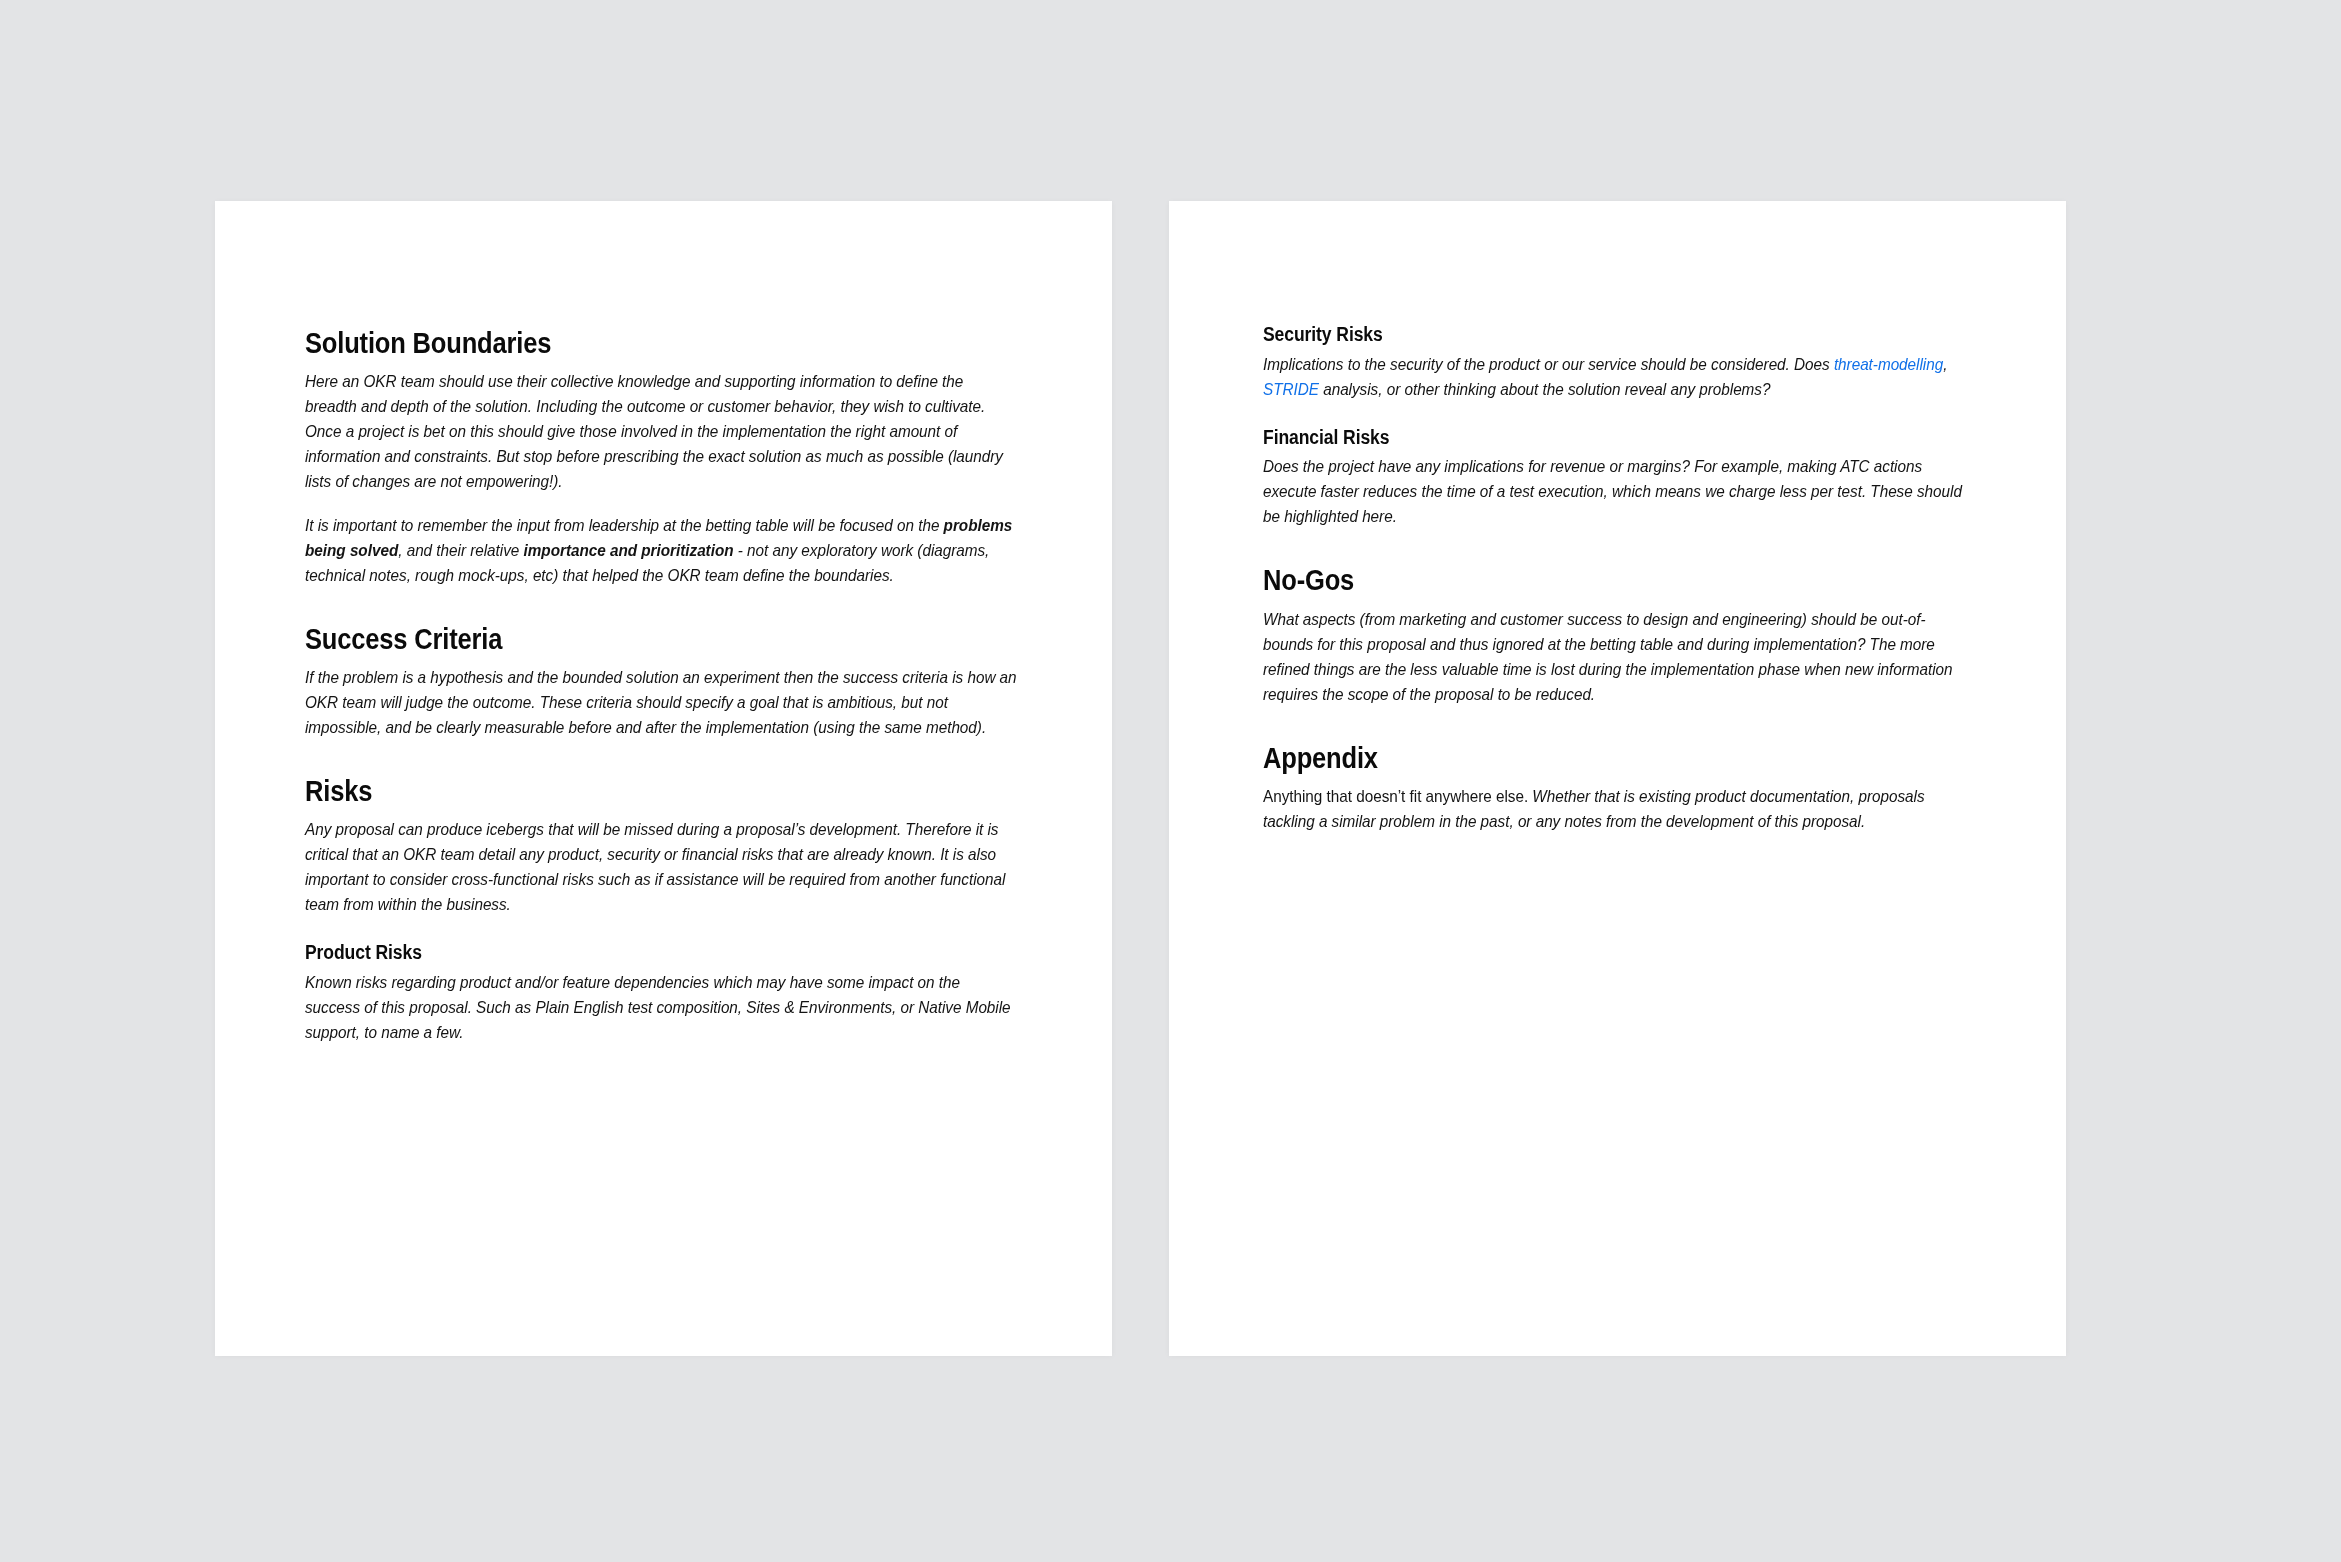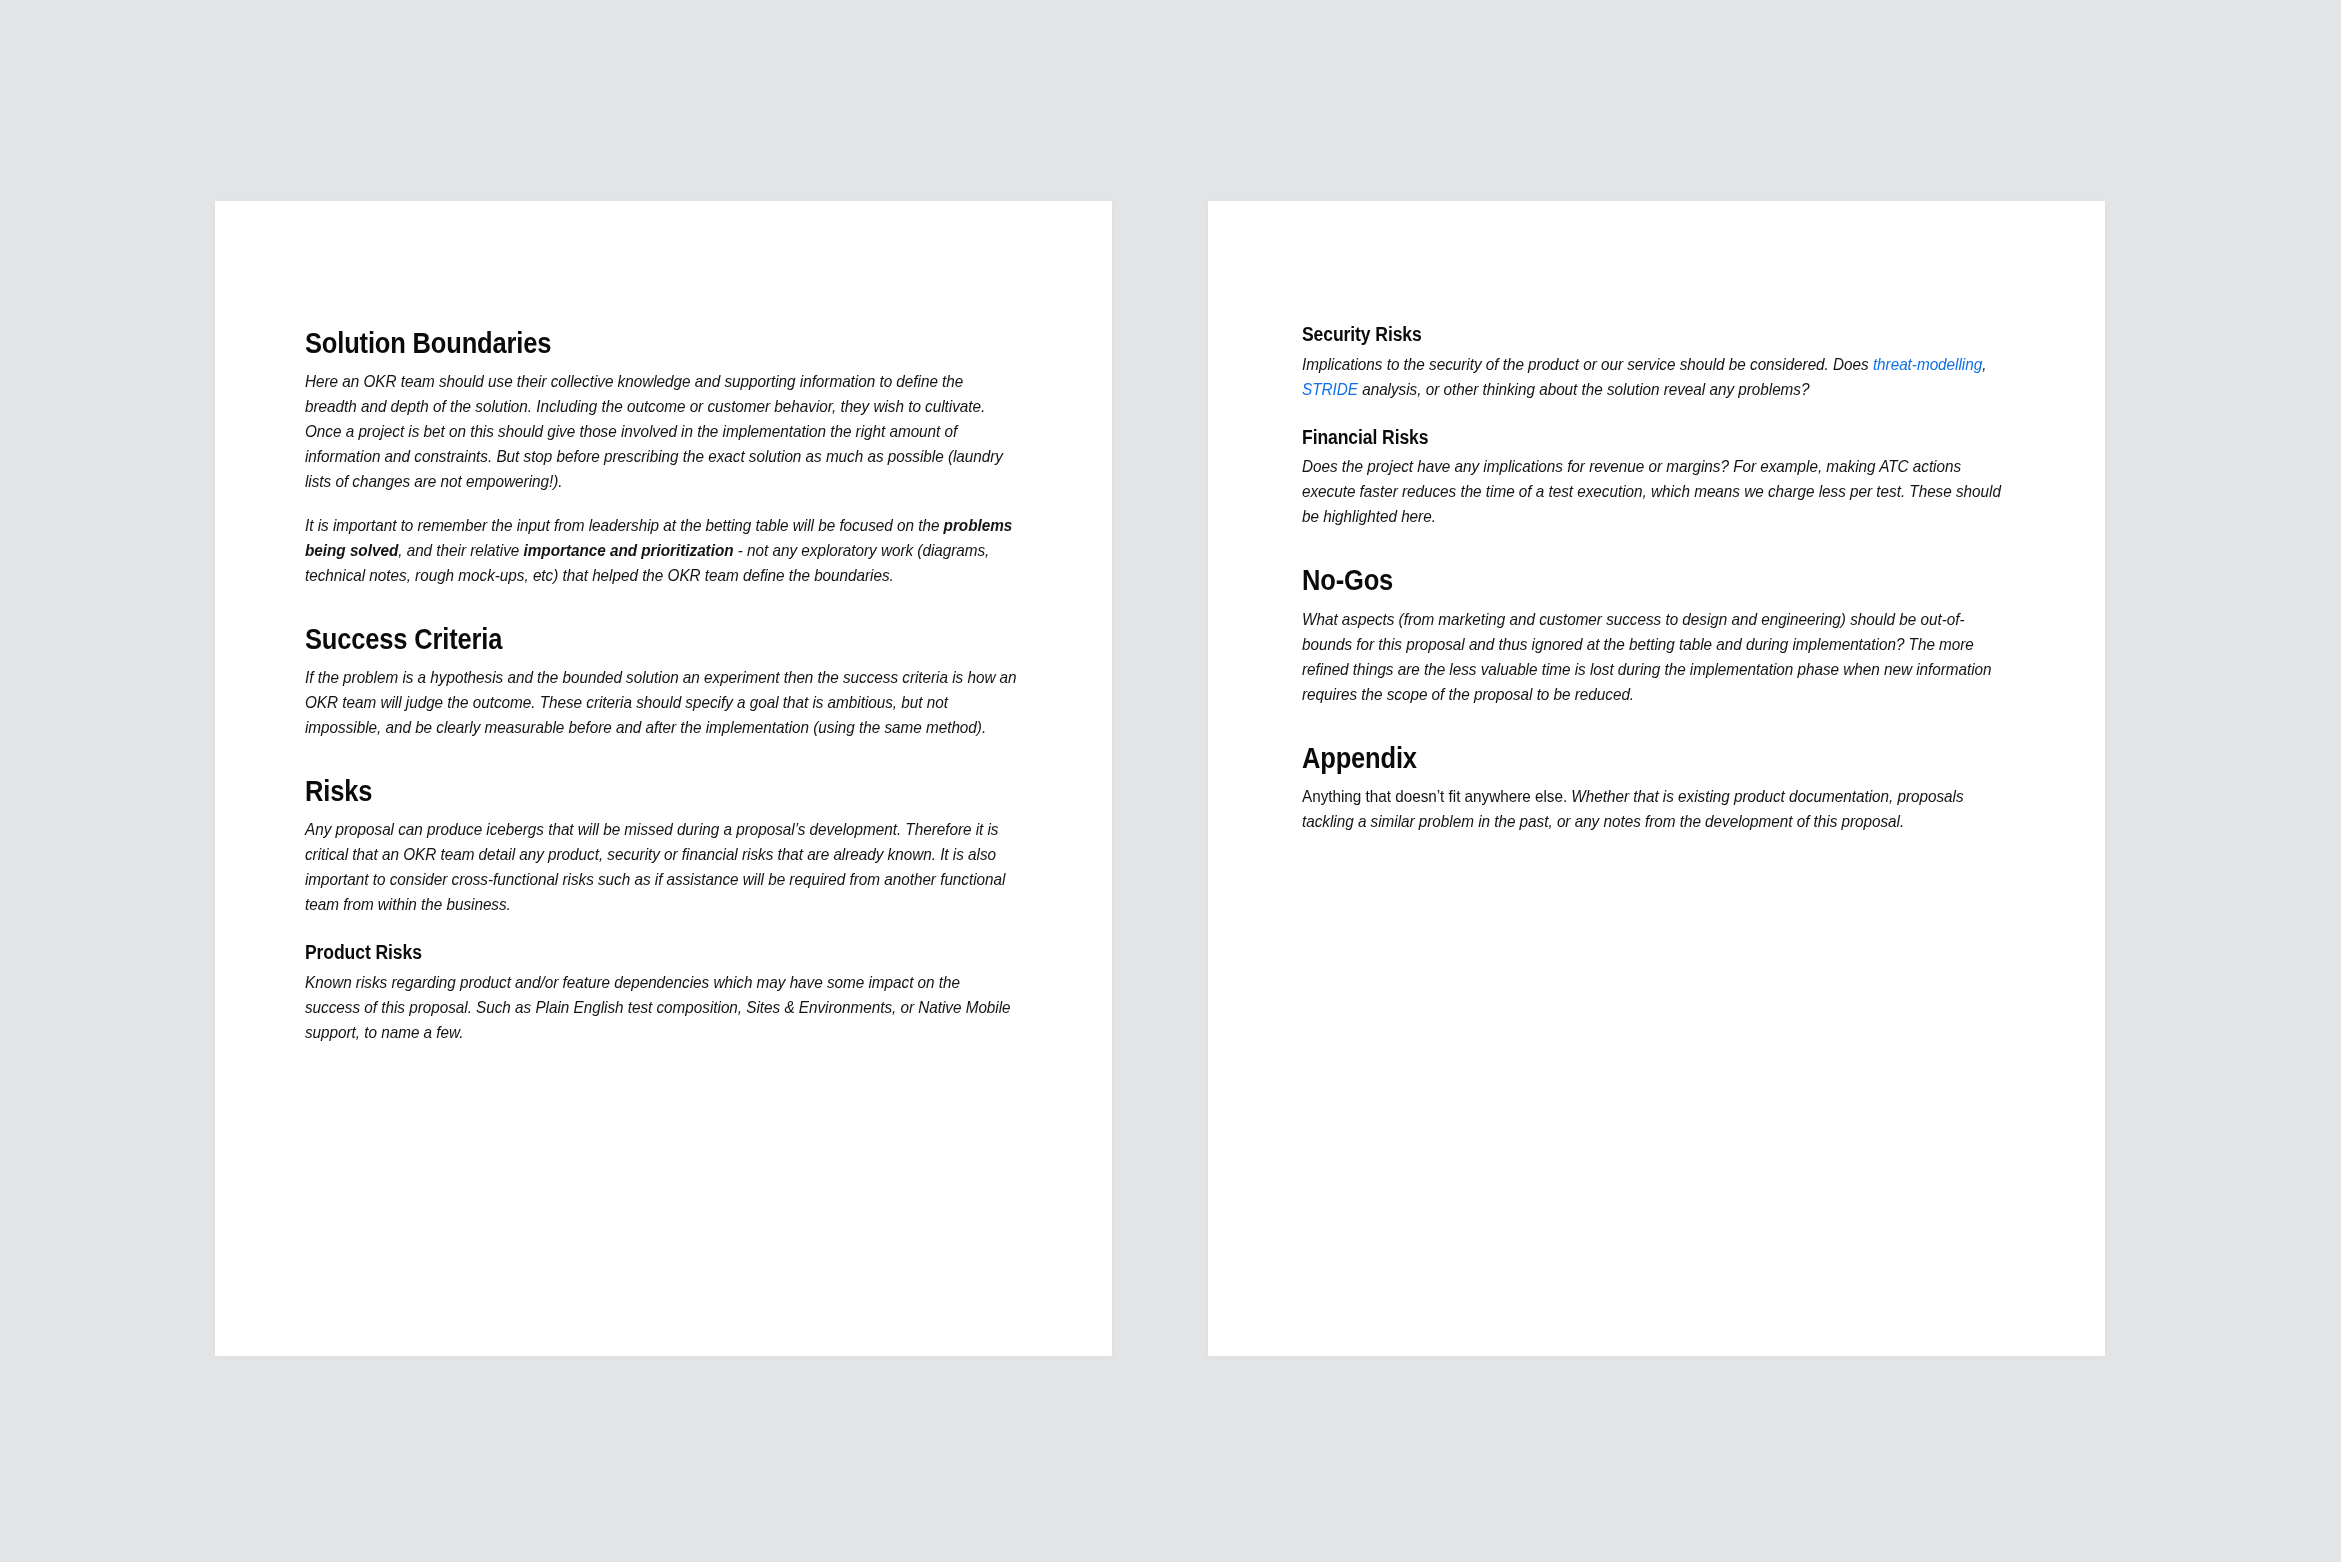--- a/index.html
+++ b/index.html
@@ -26,21 +26,21 @@
   
   .page {
     position: absolute;
     top: 201px;
     width: 897px;
     height: 1155px;
     background: #ffffff;
     box-shadow: 0 1.2px 6.1px rgba(0,0,0,0.045);
   }
   .page-left  { left: 215px; }
-  .page-right { left: 1208px; }
+  .page-right { left: 1169px; }
 
   .page-inner {
     position: absolute;
     top: 0;
     left: 0;
     right: 0;
     bottom: 0;
   }
 
   .text-col {

